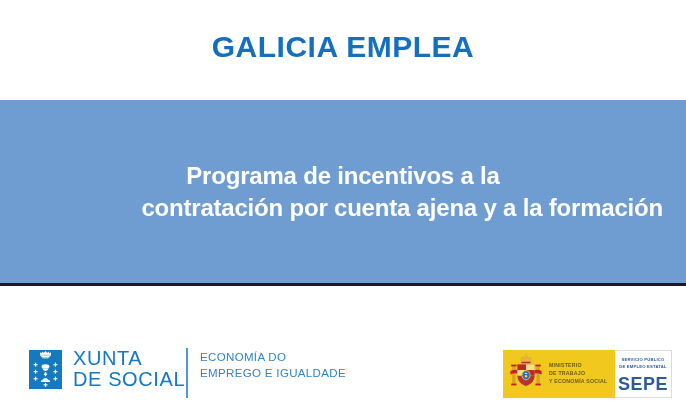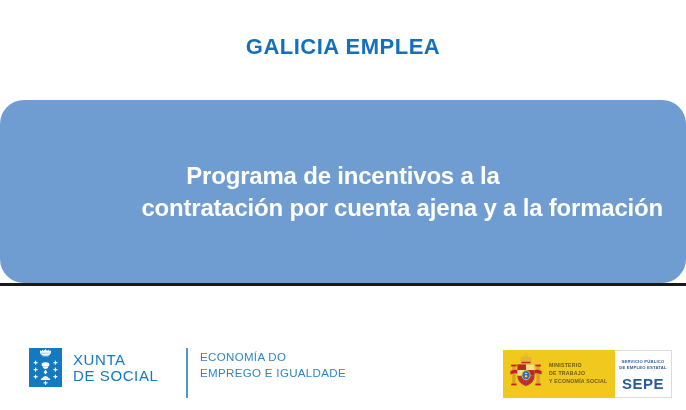--- a/index.html
+++ b/index.html
@@ -26,41 +26,40 @@
     position: absolute;
     left: 0;
     top: 0;
     width: 686px;
     height: 100px;
     display: flex;
     align-items: center;
     justify-content: center;
   }
   .main-title {
-    font-size: 22px;
+    font-size: 30px;
     font-weight: bold;
     letter-spacing: 0.5px;
     color: #1470bf;
     text-align: center;
     line-height: 1;
     margin-top: -6px;
   }
 
   
   .blue-band {
     position: absolute;
     left: 0;
     top: 100px;
     width: 686px;
     height: 183px;
     background: #6f9dd2;
     display: flex;
     align-items: center;
     justify-content: center;
-    border-radius: 24px;
   }
   .band-text {
     color: #ffffff;
     font-size: 24px;
     font-weight: bold;
     line-height: 1.32;
     text-align: center;
     width: 640px;
     letter-spacing: -0.2px;
   }
@@ -97,21 +96,21 @@
     width: 33px;
     height: 39px;
     background: #1479be;
     position: relative;
     flex: 0 0 auto;
   }
   .xunta-emblem svg { display: block; }
   .xunta-words {
     margin-left: 11px;
     color: #1479be;
-    font-size: 15px;
+    font-size: 20px;
     font-weight: normal;
     line-height: 1.06;
     letter-spacing: 0.6px;
   }
   .xunta-words .w1,
   .xunta-words .w2 { display: block; white-space: nowrap; }
 
   .xunta-divider {
     position: absolute;
     left: 186px;
@@ -178,21 +177,21 @@
     color: #2a5c9a;
     font-size: 4.2px;
     font-weight: bold;
     line-height: 1.45;
     letter-spacing: 0.2px;
     text-align: center;
   }
   .sepe-sub span { display: block; white-space: nowrap; }
   .sepe-word {
     color: #2a5c9a;
-    font-size: 15px;
+    font-size: 18px;
     font-weight: bold;
     letter-spacing: 0.5px;
     line-height: 1;
     margin-top: 5px;
   }
 </style>
 </head>
 <body>
 
 <div class="page">

